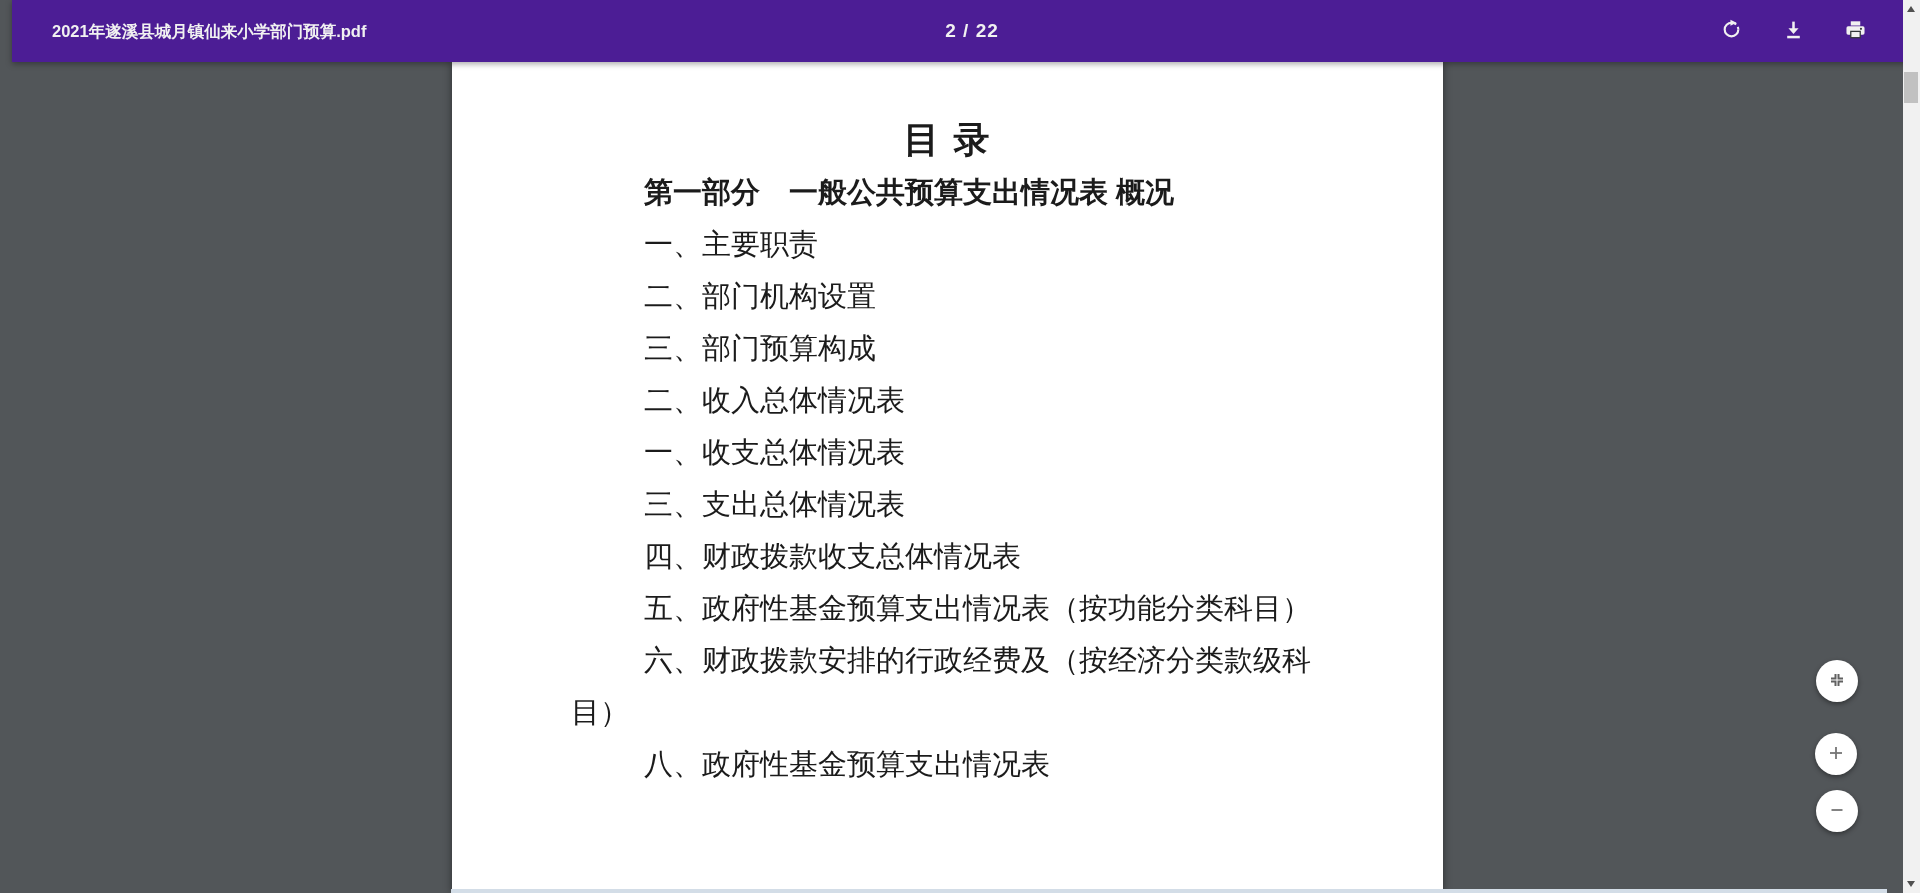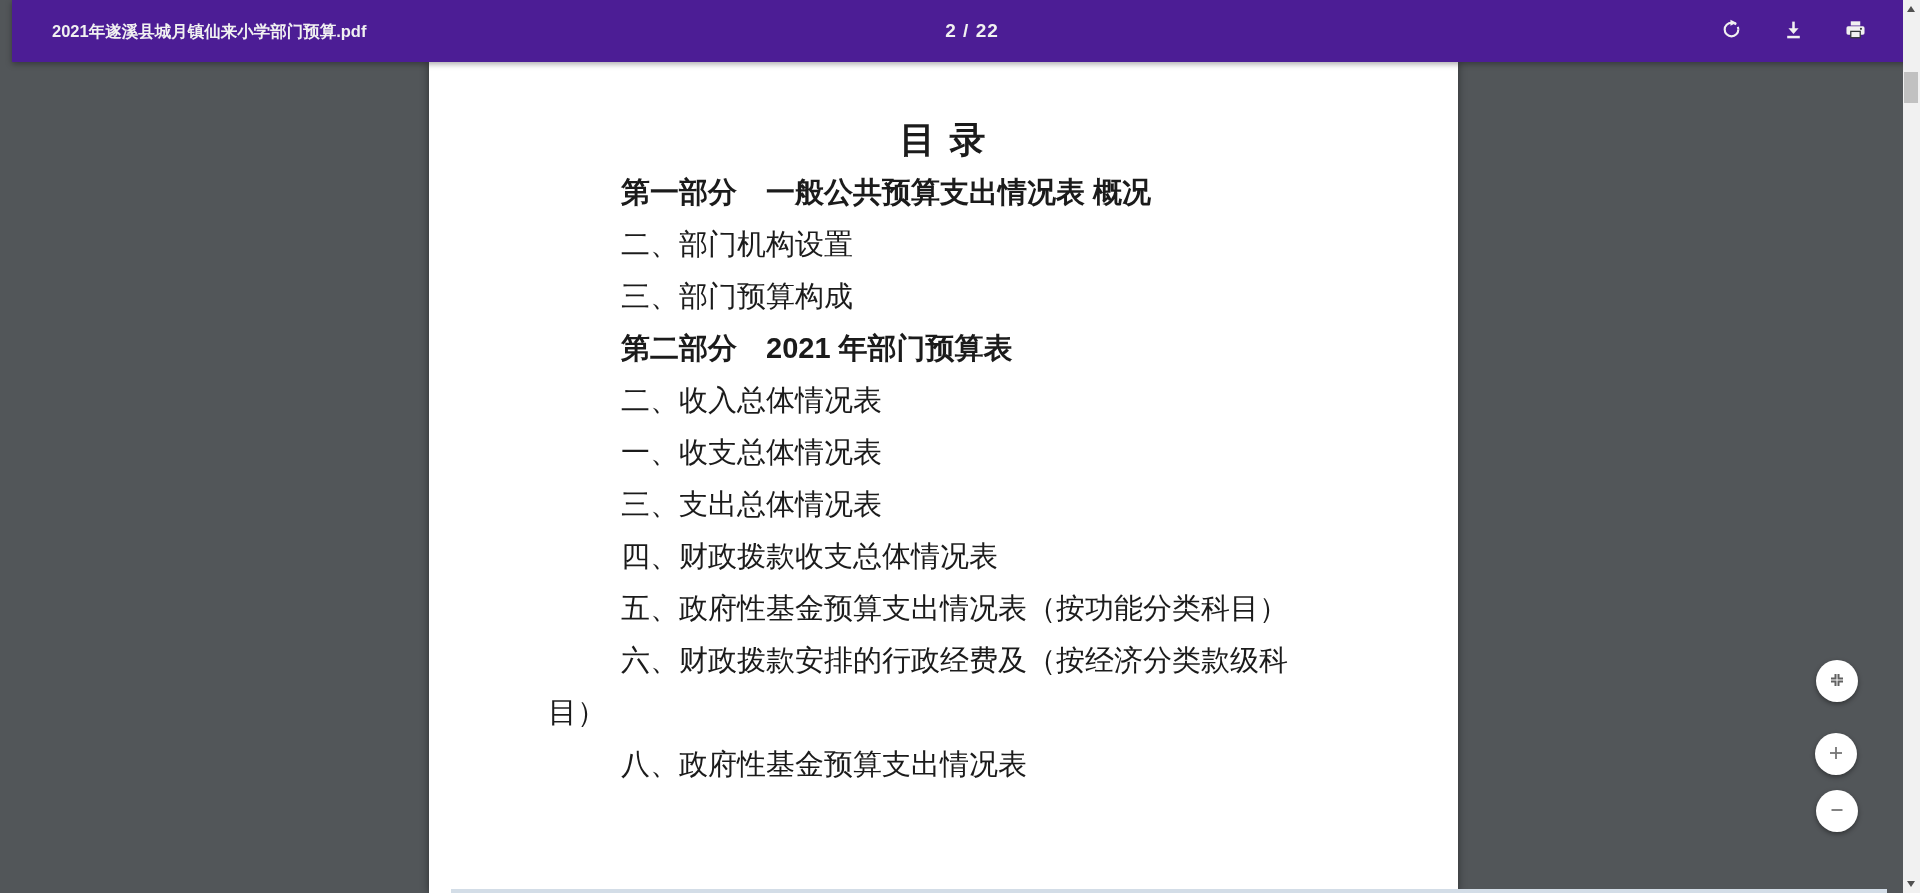--- a/index.html
+++ b/index.html
@@ -43,24 +43,23 @@
     border-left:4.5px solid transparent;border-right:4.5px solid transparent;
   }
   .sb-arrow-up::after{top:6px;border-bottom:6px solid #505050;}
   .sb-arrow-down::after{bottom:6px;border-top:6px solid #505050;}
   .sb-thumb{
     position:absolute;top:72px;left:1px;right:2px;height:31px;
     background:#c1c1c1;cursor:pointer;
   }
   
   .page{
-    position:absolute;left:429px;top:62px;width:991px;height:831px;
+    position:absolute;left:452px;top:62px;width:991px;height:831px;
     background:#ffffff;z-index:1;
     box-shadow:0 0 8px rgba(0,0,0,0.45);
-    padding-left:38px;
   }
   .doc-content{position:absolute;top:52px;left:0;right:0;color:#1b1b1b;}
   .doc-line{height:52px;line-height:52px;white-space:nowrap;}
   .doc-title{
     text-align:center;font-size:36px;font-weight:700;letter-spacing:2px;
   }
   .line-section{padding-left:192px;font-size:29px;font-weight:700;}
   .line-item{padding-left:192px;font-size:29px;font-weight:400;}
   .line-wrap{padding-left:119px;font-size:29px;font-weight:400;}
   
@@ -114,23 +113,23 @@
         </svg>
       </span>
     </button>
   </div>
 </div>
 
 <div class="page">
   <div class="doc-content">
     <div class="doc-line doc-title">目 录</div>
     <div class="doc-line line-section">第一部分　一般公共预算支出情况表 概况</div>
+    <div class="doc-line line-item">一、主要职责</div>
     <div class="doc-line line-item">二、部门机构设置</div>
     <div class="doc-line line-item">三、部门预算构成</div>
-    <div class="doc-line line-section">第二部分　2021 年部门预算表</div>
     <div class="doc-line line-item">二、收入总体情况表</div>
     <div class="doc-line line-item">一、收支总体情况表</div>
     <div class="doc-line line-item">三、支出总体情况表</div>
     <div class="doc-line line-item">四、财政拨款收支总体情况表</div>
     <div class="doc-line line-item">五、政府性基金预算支出情况表（按功能分类科目）</div>
     <div class="doc-line line-item">六、财政拨款安排的行政经费及（按经济分类款级科</div>
     <div class="doc-line line-wrap">目）</div>
     <div class="doc-line line-item">八、政府性基金预算支出情况表</div>
   </div>
 </div>

